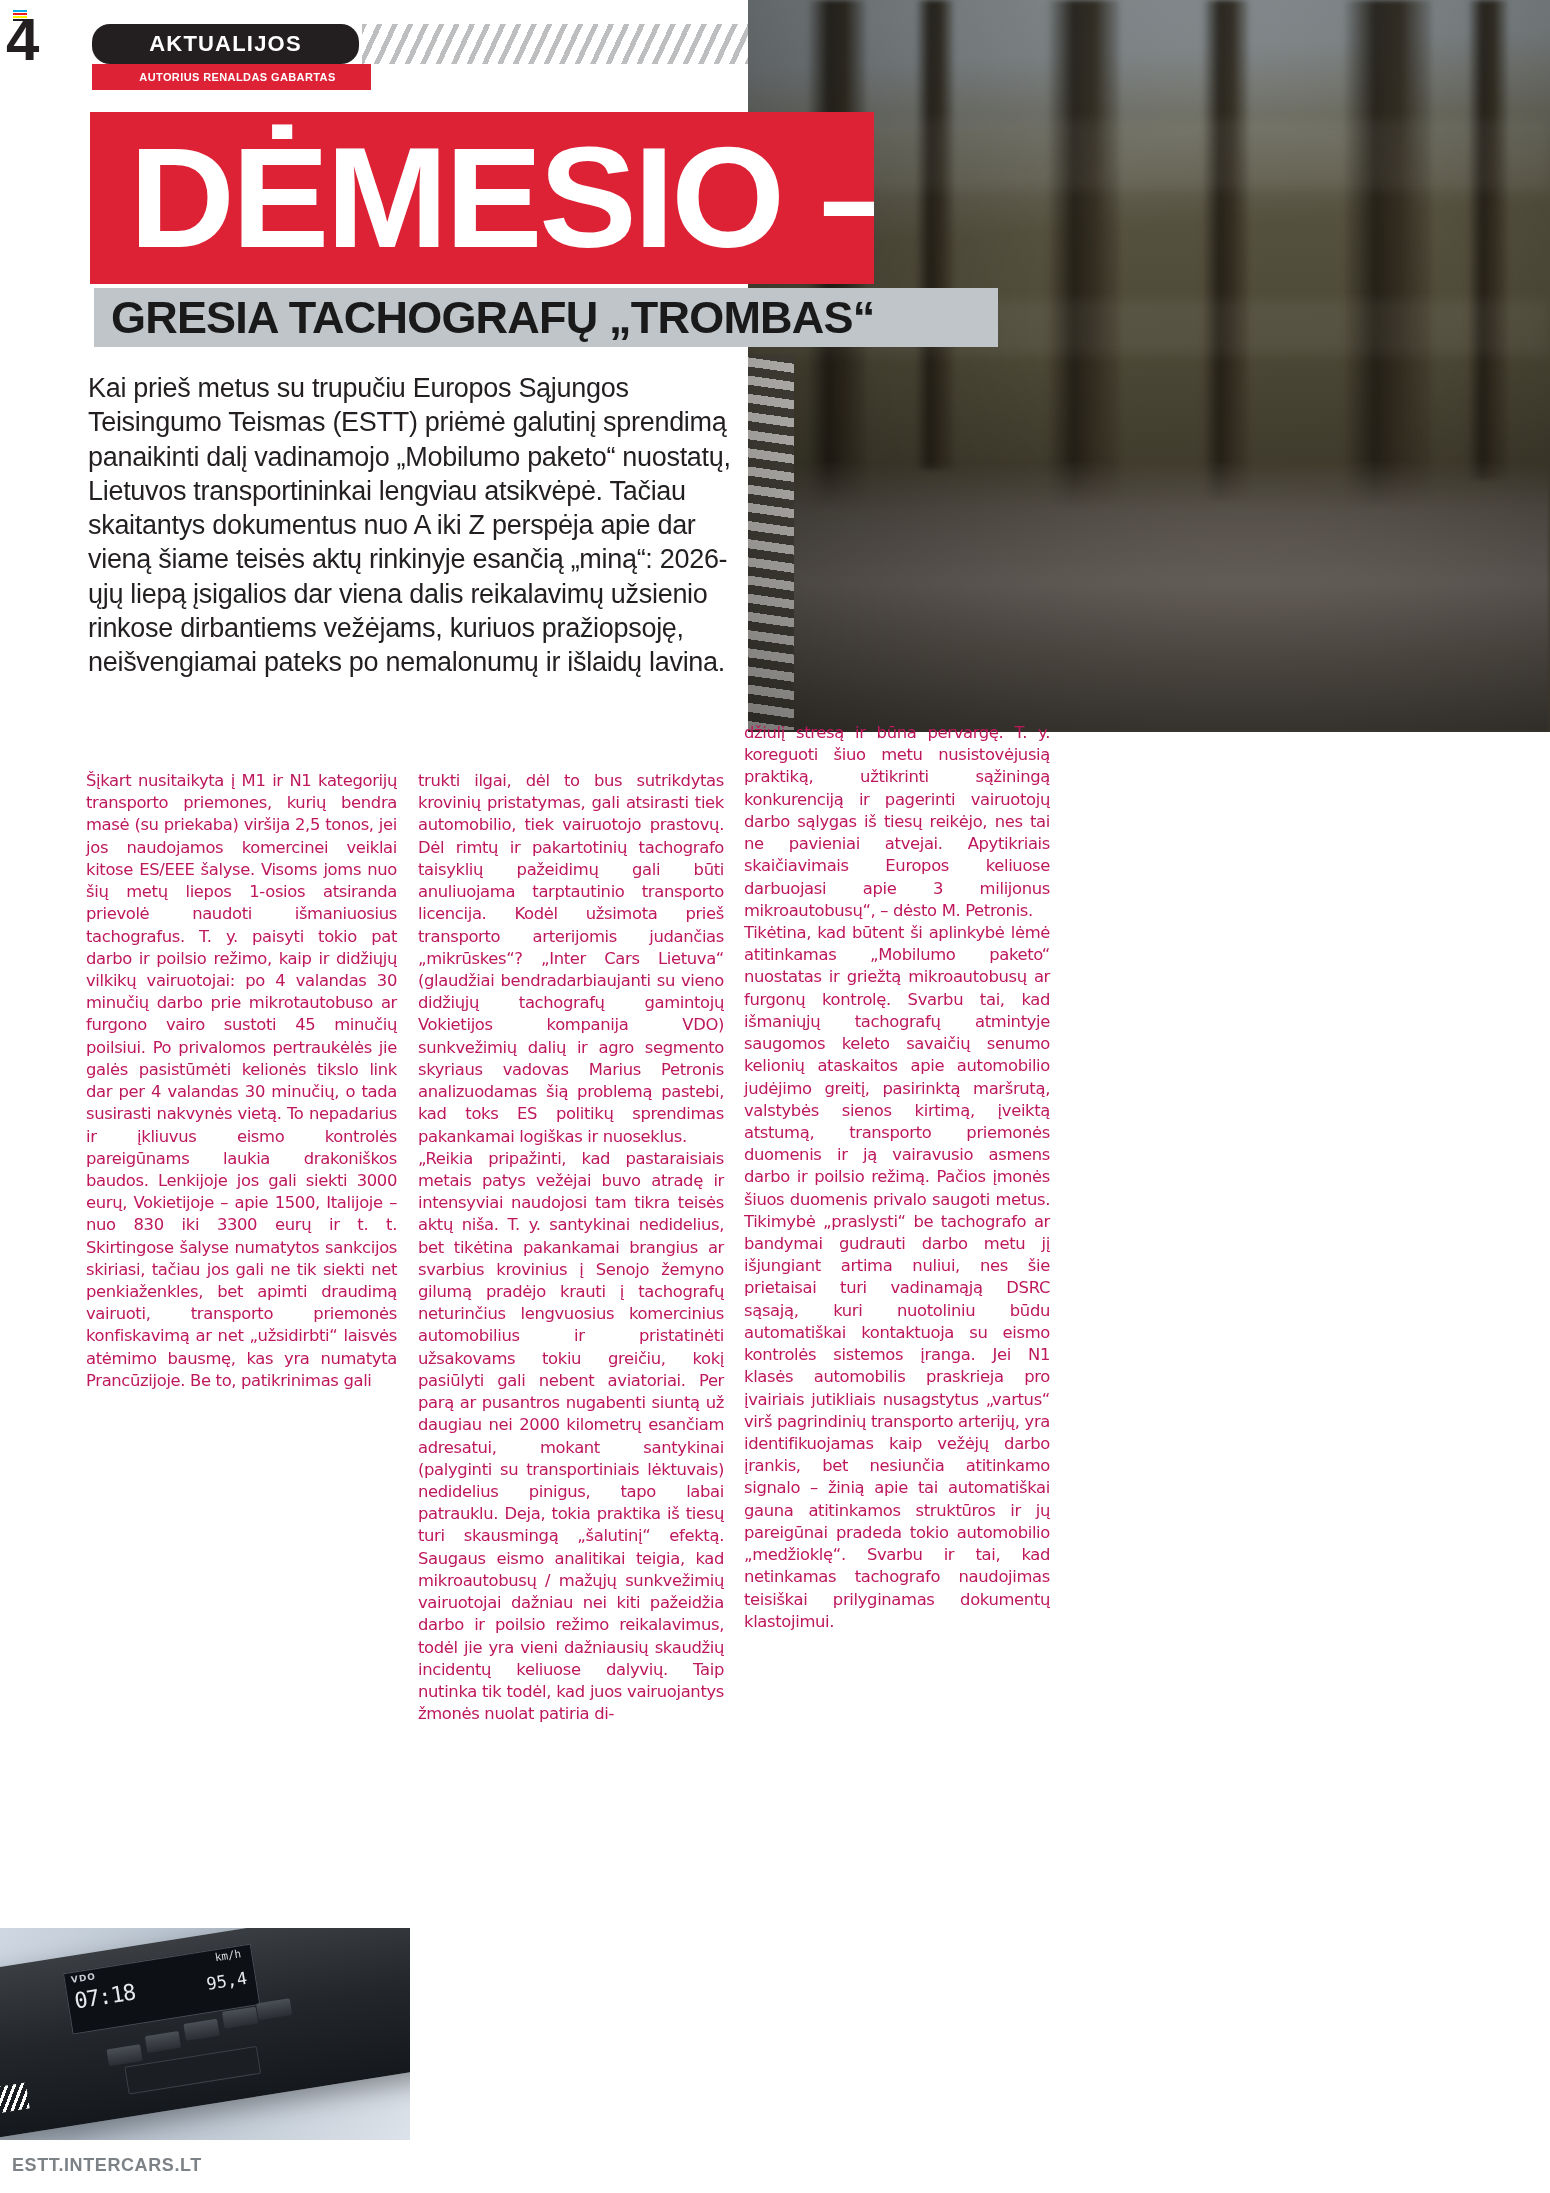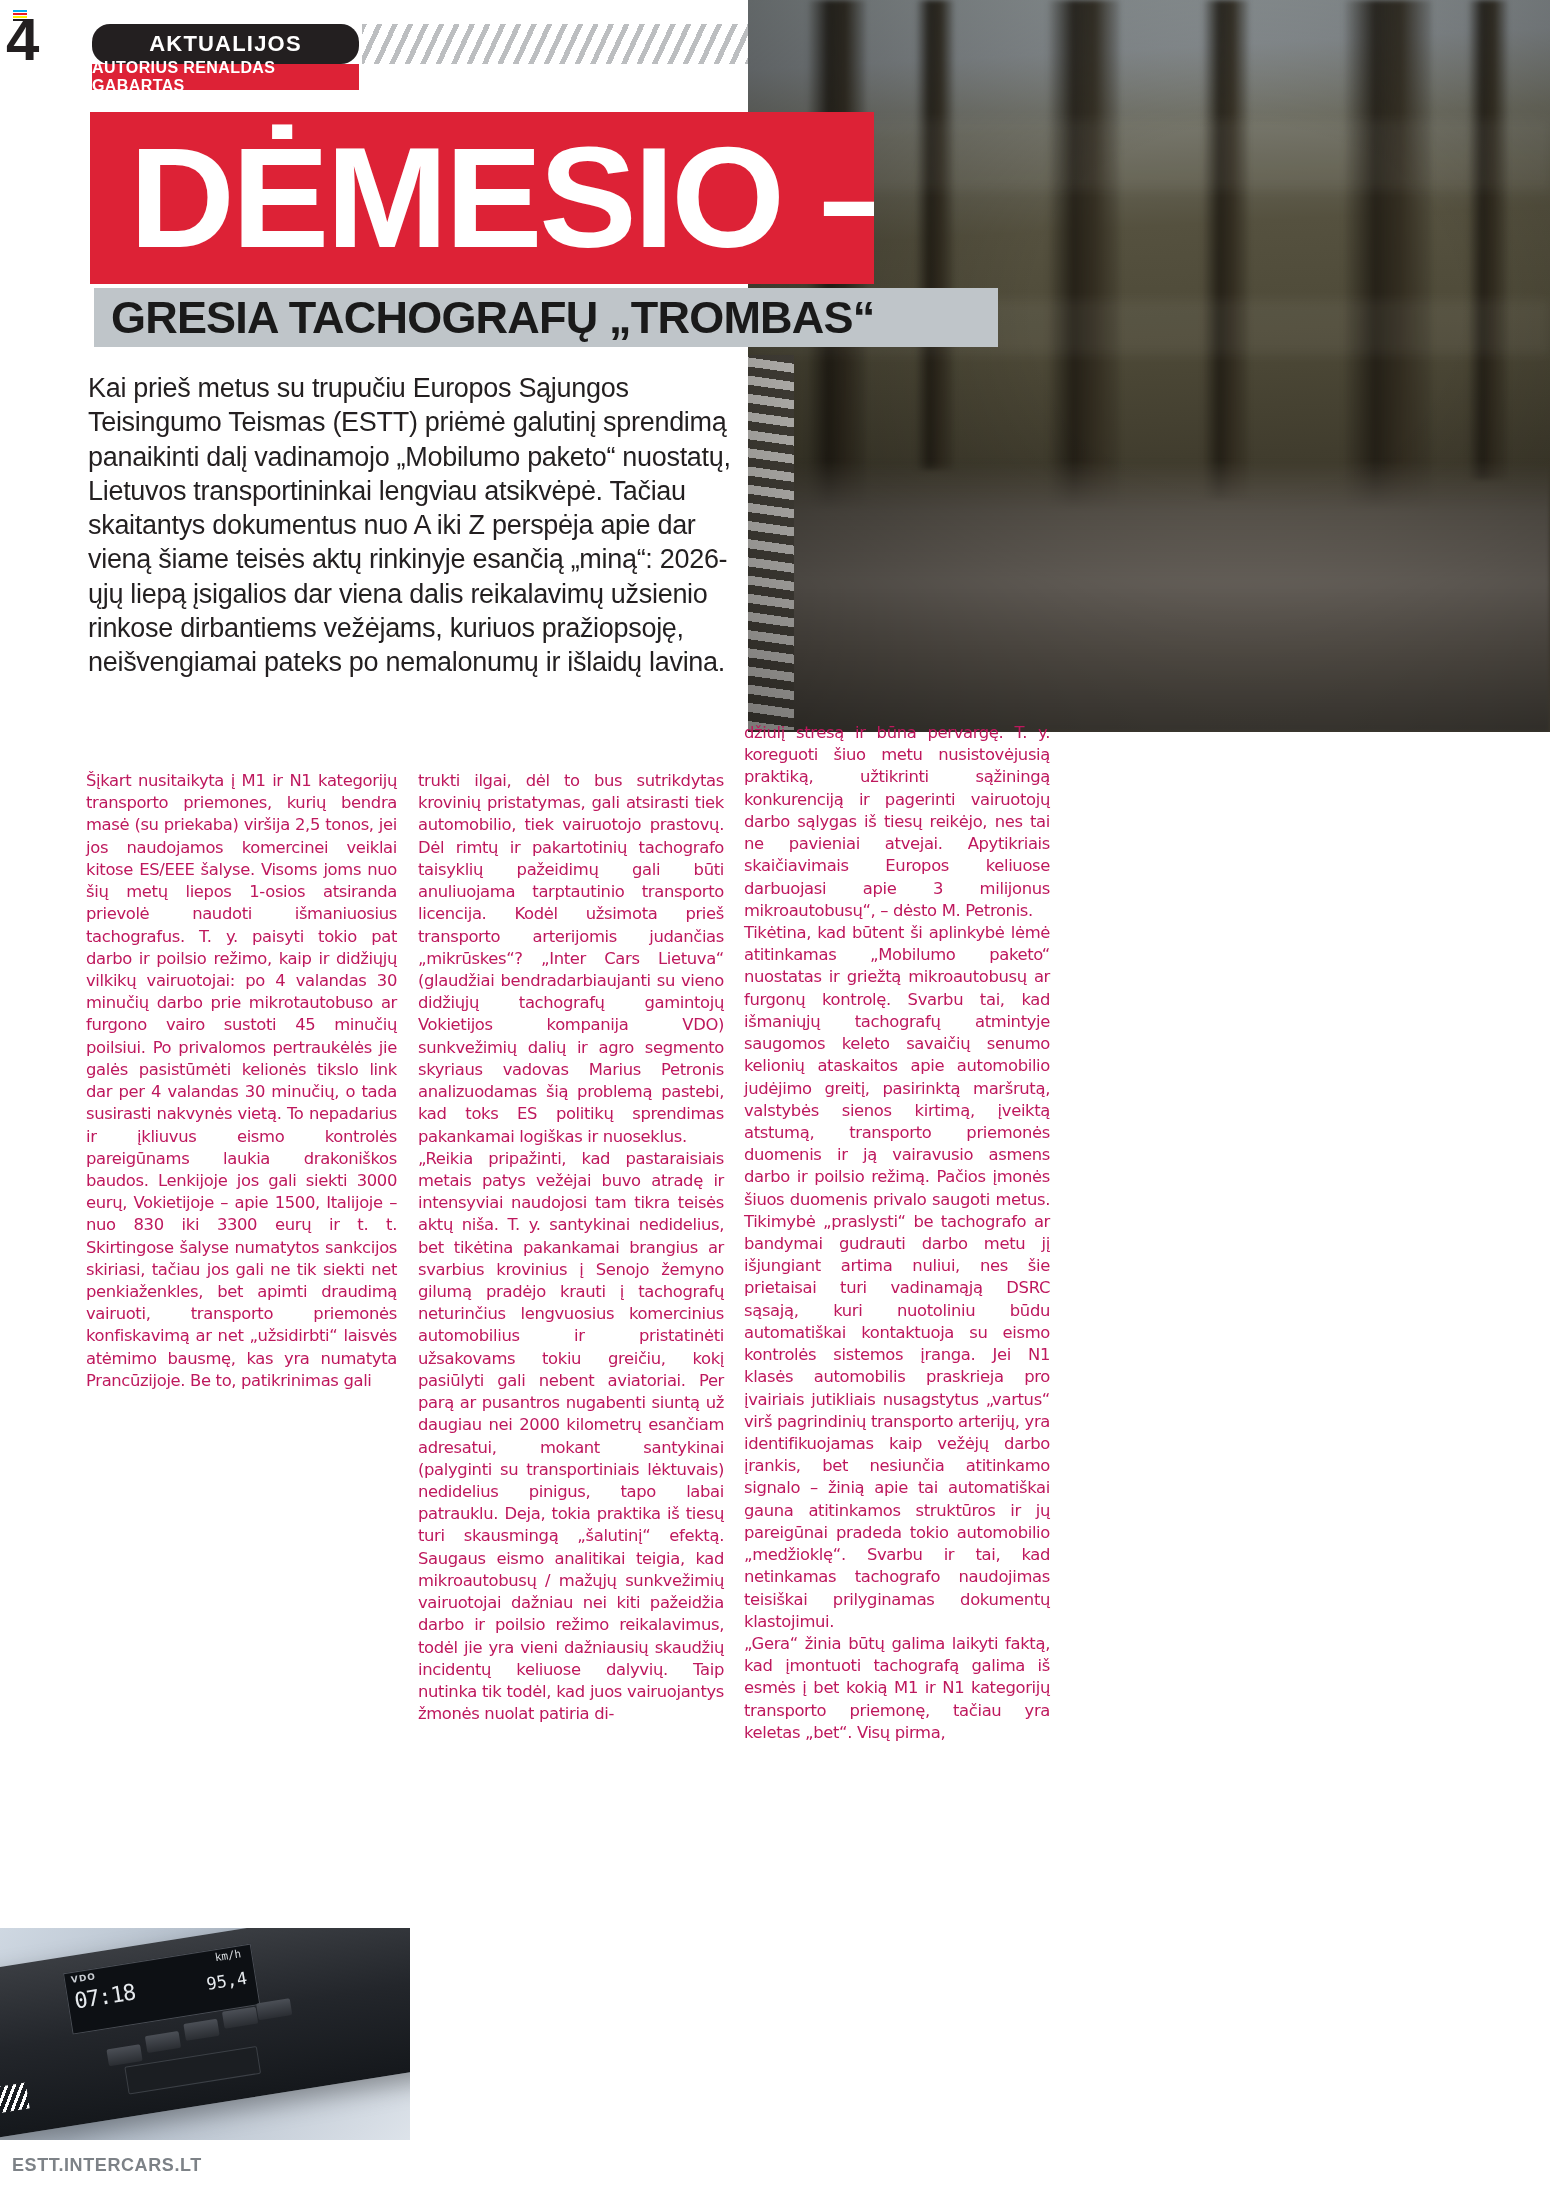--- a/index.html
+++ b/index.html
@@ -62,26 +62,27 @@
     border-radius: 18px;
   }
   .author-bar {
     position: absolute;
     left: 92px;
     top: 64px;
     width: 267px;
     height: 26px;
     background: #dd2236;
     color: #ffffff;
-    font-size: 16px;
+    font-size: 11px;
     font-weight: bold;
     letter-spacing: 0.4px;
     display: flex;
     align-items: center;
     justify-content: center;
+    padding-left: 12px;
   }
   .hatch-strip {
     position: absolute;
     left: 362px;
     top: 24px;
     width: 388px;
     height: 40px;
     background: repeating-linear-gradient(
       -65deg,
       #bcbec0 0px,
@@ -378,21 +379,20 @@
 <div class="lead">Kai prieš metus su trupučiu Europos Sąjungos Teisingumo Teismas (ESTT) priėmė galutinį sprendimą panaikinti dalį vadinamojo „Mobilumo paketo“ nuostatų, Lietuvos transportininkai lengviau atsikvėpė. Tačiau skaitantys dokumentus nuo A iki Z perspėja apie dar vieną šiame teisės aktų rinkinyje esančią „miną“: 2026-ųjų liepą įsigalios dar viena dalis reikalavimų užsienio rinkose dirbantiems vežėjams, kuriuos pražiopsoję, neišvengiamai pateks po nemalonumų ir išlaidų lavina.</div>
 
 <div class="col" id="col1">Šįkart nusitaikyta į M1 ir N1 kategorijų transporto priemones, kurių bendra masė (su priekaba) viršija 2,5 tonos, jei jos naudojamos komercinei veiklai kitose ES/EEE šalyse. Visoms joms nuo šių metų liepos 1-osios atsiranda prievolė naudoti išmaniuosius tachografus. T. y. paisyti tokio pat darbo ir poilsio režimo, kaip ir didžiųjų vilkikų vairuotojai: po 4 valandas 30 minučių darbo prie mikrotautobuso ar furgono vairo sustoti 45 minučių poilsiui. Po privalomos pertraukėlės jie galės  pasistūmėti kelionės tikslo link dar per 4 valandas 30 minučių, o tada susirasti nakvynės vietą. To nepadarius ir įkliuvus eismo kontrolės pareigūnams laukia drakoniškos baudos. Lenkijoje jos gali siekti 3000 eurų, Vokietijoje – apie 1500, Italijoje – nuo 830 iki 3300 eurų ir t. t. Skirtingose šalyse numatytos sankcijos skiriasi, tačiau jos gali ne tik siekti net penkiaženkles, bet apimti draudimą vairuoti, transporto priemonės konfiskavimą ar net „užsidirbti“ laisvės atėmimo bausmę, kas yra numatyta Prancūzijoje. Be to, patikrinimas gali</div>
 <div class="col" id="col2">
     <p>trukti ilgai, dėl to bus sutrikdytas krovinių pristatymas, gali atsirasti tiek automobilio, tiek vairuotojo prastovų. Dėl rimtų ir pakartotinių tachografo taisyklių pažeidimų gali būti anuliuojama tarptautinio transporto licencija. Kodėl užsimota prieš transporto arterijomis judančias „mikrūskes“? „Inter Cars Lietuva“ (glaudžiai bendradarbiaujanti su vieno didžiųjų tachografų gamintojų Vokietijos kompanija VDO)  sunkvežimių dalių ir agro segmento skyriaus vadovas Marius Petronis analizuodamas šią problemą pastebi, kad toks ES politikų sprendimas pakankamai logiškas ir nuoseklus.</p>
     <p>„Reikia pripažinti, kad pastaraisiais metais patys vežėjai buvo atradę ir intensyviai naudojosi tam tikra teisės aktų niša. T. y. santykinai nedidelius, bet tikėtina pakankamai brangius ar svarbius krovinius į Senojo žemyno gilumą pradėjo krauti į tachografų neturinčius lengvuosius komercinius automobilius  ir pristatinėti užsakovams tokiu greičiu, kokį pasiūlyti gali nebent aviatoriai. Per parą ar pusantros nugabenti siuntą už daugiau nei 2000 kilometrų esančiam adresatui, mokant santykinai (palyginti su transportiniais lėktuvais) nedidelius pinigus, tapo labai patrauklu. Deja, tokia praktika iš tiesų turi skausmingą „šalutinį“ efektą. Saugaus eismo analitikai teigia, kad mikroautobusų / mažųjų sunkvežimių vairuotojai dažniau nei kiti pažeidžia darbo ir poilsio režimo reikalavimus, todėl jie yra vieni dažniausių skaudžių incidentų keliuose dalyvių. Taip nutinka tik todėl, kad juos vairuojantys žmonės nuolat patiria di-</p>
   </div>
 <div class="col" id="col3">
     <p>džiulį stresą ir būna pervargę. T. y. koreguoti šiuo metu nusistovėjusią praktiką, užtikrinti sąžiningą konkurenciją ir pagerinti vairuotojų darbo sąlygas iš tiesų reikėjo, nes tai ne pavieniai atvejai. Apytikriais skaičiavimais Europos keliuose darbuojasi apie 3 milijonus mikroautobusų“, – dėsto M. Petronis.</p>
     <p>Tikėtina, kad būtent ši aplinkybė lėmė atitinkamas „Mobilumo paketo“ nuostatas ir griežtą mikroautobusų ar furgonų kontrolę. Svarbu tai, kad išmaniųjų tachografų atmintyje saugomos keleto savaičių senumo kelionių ataskaitos apie automobilio judėjimo greitį, pasirinktą maršrutą, valstybės sienos kirtimą, įveiktą atstumą, transporto priemonės duomenis ir ją vairavusio asmens darbo ir poilsio režimą. Pačios įmonės šiuos duomenis privalo saugoti metus. Tikimybė „praslysti“ be tachografo ar bandymai gudrauti darbo metu jį išjungiant artima nuliui, nes šie prietaisai turi vadinamąją DSRC sąsają, kuri nuotoliniu būdu automatiškai kontaktuoja su eismo kontrolės sistemos įranga. Jei N1 klasės automobilis praskrieja pro įvairiais jutikliais nusagstytus „vartus“ virš pagrindinių transporto arterijų, yra identifikuojamas kaip vežėjų darbo įrankis, bet nesiunčia atitinkamo signalo – žinią apie tai automatiškai gauna atitinkamos struktūros ir jų pareigūnai pradeda tokio automobilio „medžioklę“. Svarbu ir tai, kad netinkamas tachografo naudojimas teisiškai prilyginamas dokumentų klastojimui.</p>
-    <p>„Gera“ žinia būtų galima laikyti faktą, kad įmontuoti tachografą galima iš esmės į bet kokią M1 ir N1 kategorijų transporto priemonę, tačiau yra keletas „bet“.  Visų pirma,</p>
   </div>
 
 <div class="photo-tacho">
   <div class="device">
     <div class="screen">
       <div class="brand">VDO</div>
       <div class="unit">km/h</div>
       <div class="time">07:18</div>
       <div class="spd">95,4</div>
     </div>

